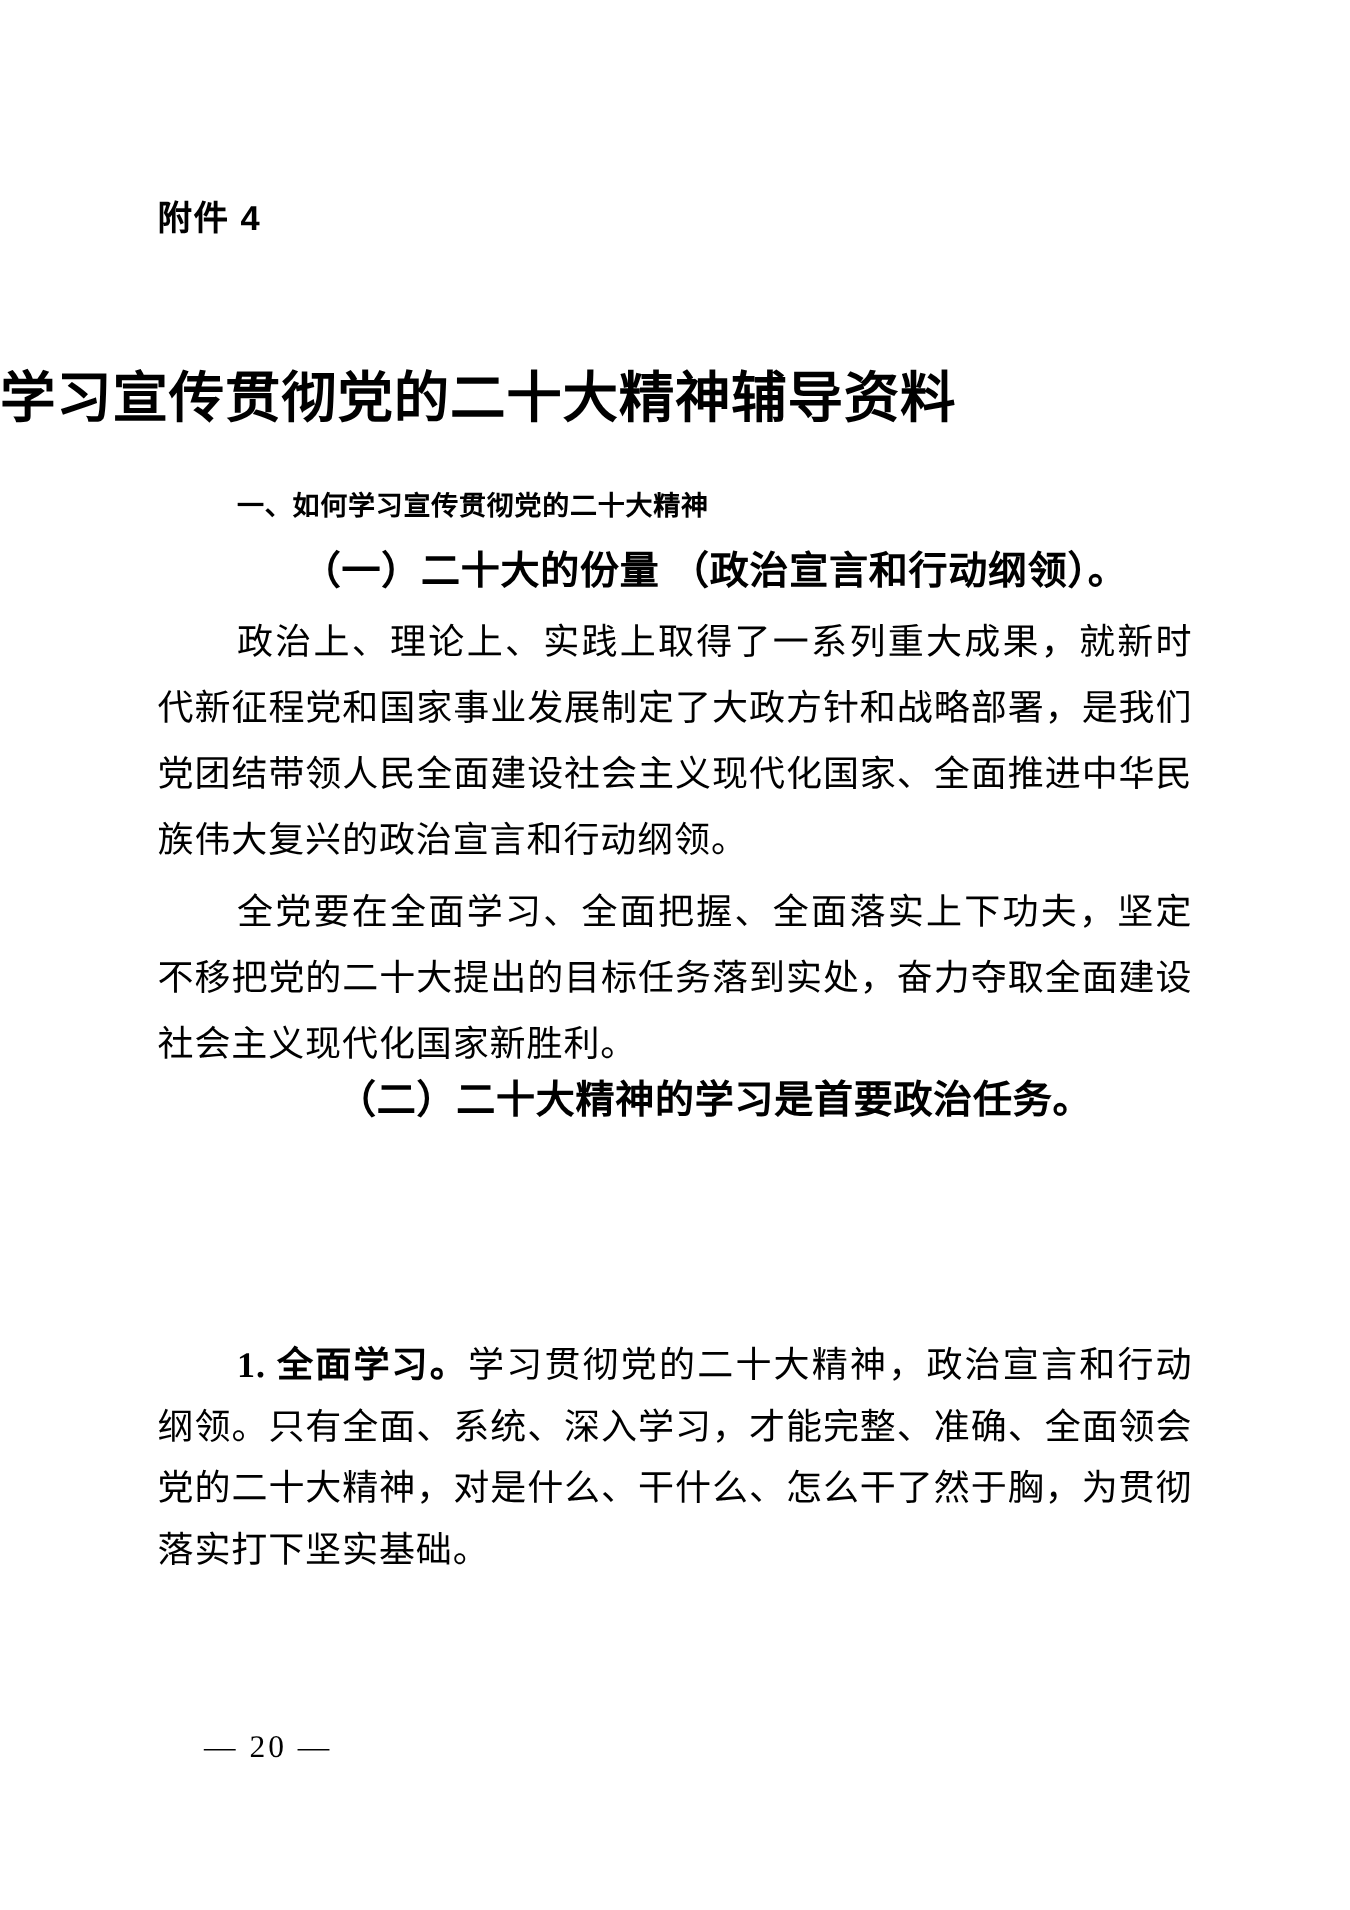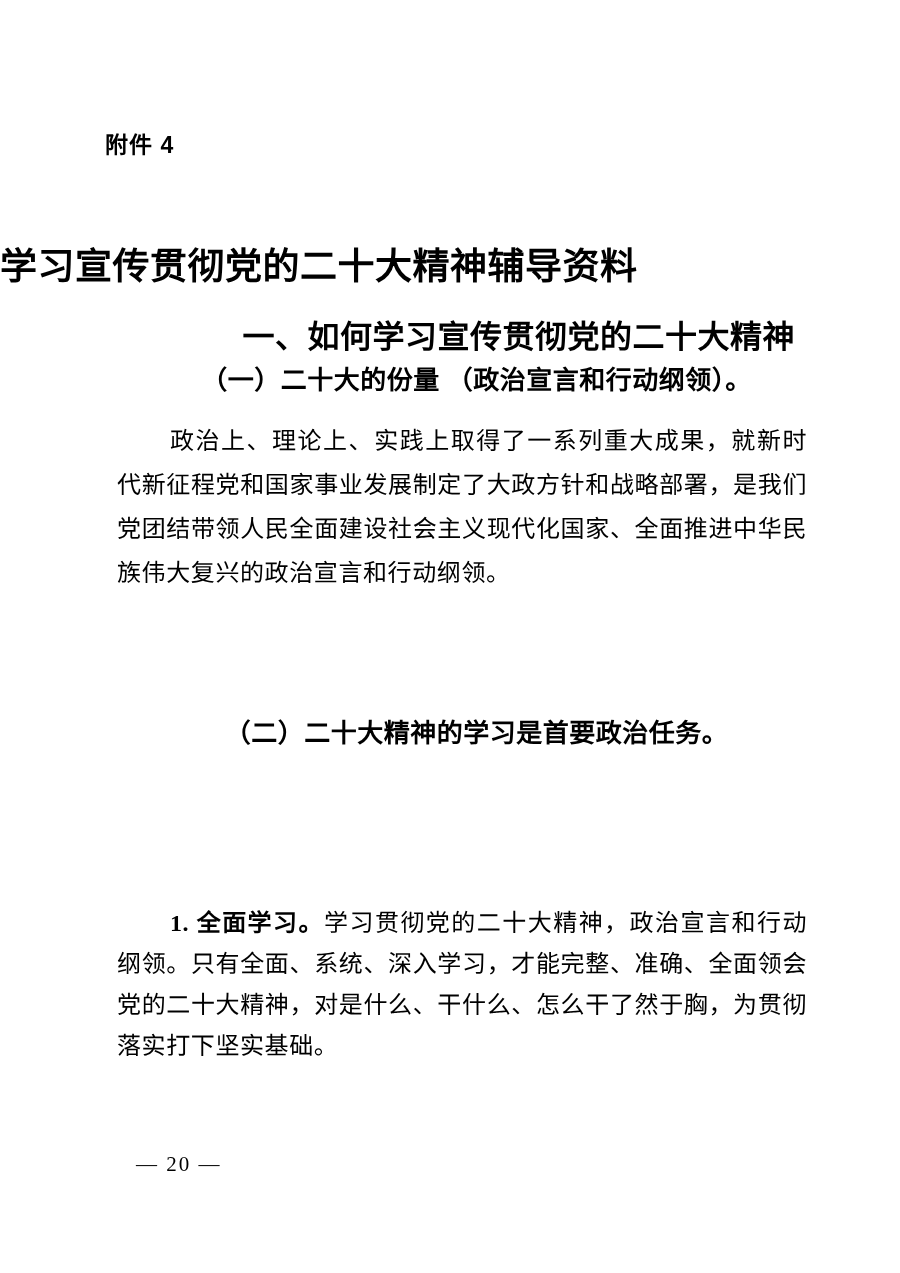--- a/index.html
+++ b/index.html
@@ -39,44 +39,43 @@
     letter-spacing: 0.5px;
   }
   .h-section {
     position: absolute;
     left: 105px;
     width: 690px;
     top: 320px;
     text-indent: 53px;
     font-family: "Liberation Sans", sans-serif;
     font-weight: bold;
-    font-size: 32px;
+    font-size: 18px;
     line-height: 34px;
     letter-spacing: 0.5px;
-    text-align: right;
   }
   .h-sub {
     position: absolute;
     left: 105px;
     width: 690px;
     text-indent: 53px;
     font-family: "Liberation Serif", serif;
     font-weight: bold;
     font-size: 26px;
     line-height: 34px;
     letter-spacing: 0.5px;
     text-align: center;
   }
   .h-sub1 { top: 364px; }
   .h-sub2 { top: 717px; }
   .body {
     position: absolute;
     left: 105px;
     width: 690px;
-    margin: 12px;
+    margin: 0;
     font-family: "Liberation Serif", serif;
     font-size: 24px;
     line-height: 44px;
     letter-spacing: 0.6px;
     text-align: justify;
     text-indent: 53px;
   }
   .p1 { top: 407px; }
   .p2 { top: 587px; }
   .p3 { top: 759px; }
@@ -101,20 +100,21 @@
   <div class="attach">附件 4</div>
 
   <h1 class="title">学习宣传贯彻党的二十大精神辅导资料</h1>
 
   <div class="h-section">一、如何学习宣传贯彻党的二十大精神</div>
 
   <div class="h-sub h-sub1">（一）二十大的份量 （政治宣言和行动纲领）。</div>
 
   <p class="body p1">政治上、理论上、实践上取得了一系列重大成果，就新时代新征程党和国家事业发展制定了大政方针和战略部署，是我们党团结带领人民全面建设社会主义现代化国家、全面推进中华民族伟大复兴的政治宣言和行动纲领。</p>
 
+  <p class="body p2">全党要在全面学习、全面把握、全面落实上下功夫，坚定不移把党的二十大提出的目标任务落到实处，奋力夺取全面建设社会主义现代化国家新胜利。</p>
 
   <div class="h-sub h-sub2">（二）二十大精神的学习是首要政治任务。</div>
 
 
   <p class="body p4"><strong>1. 全面学习。</strong><span>学习贯彻党的二十大精神，政治宣言和行动纲领。只有全面、系统、深入学习，才能完整、准确、全面领会党的二十大精神，对是什么、干什么、怎么干了然于胸，为贯彻落实打下坚实基础。</span></p>
 
 
   <div class="footer">— 20 —</div>
 
 </div>

